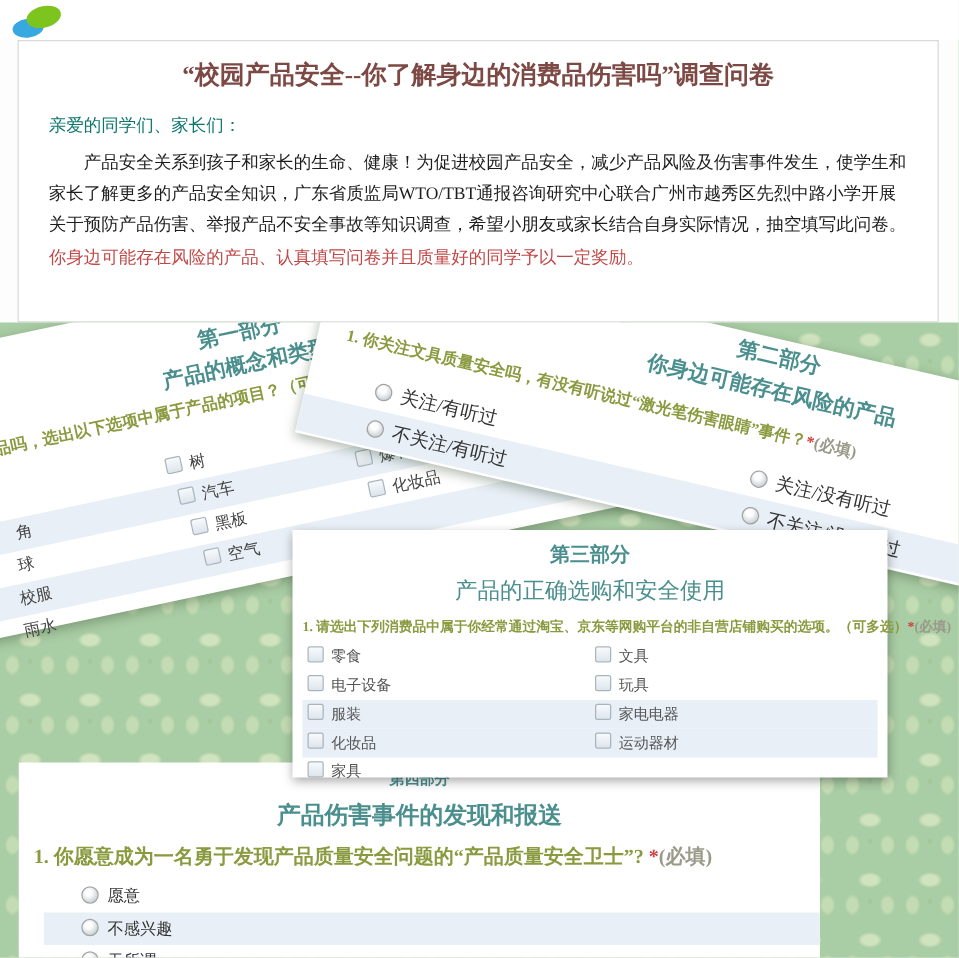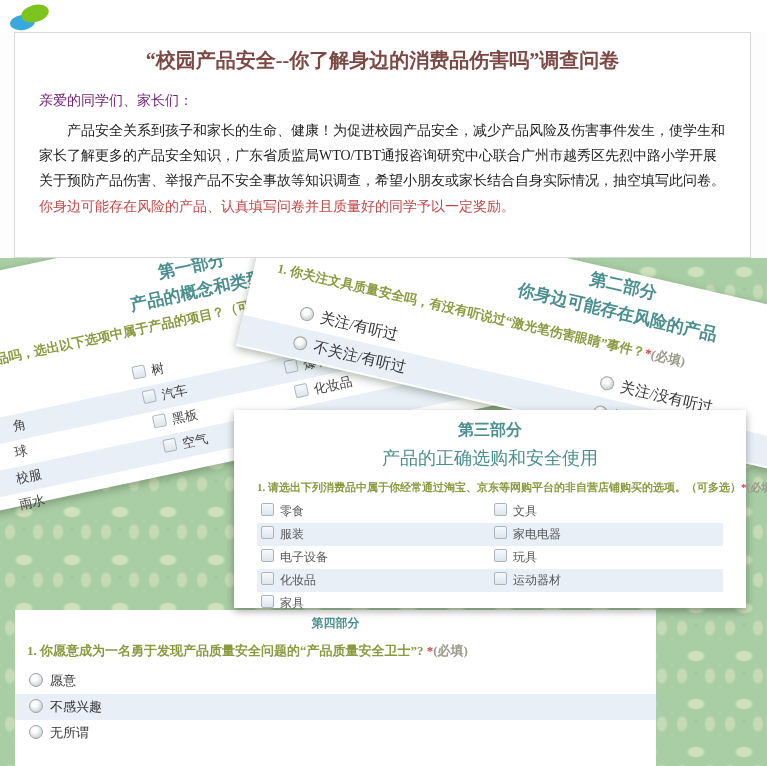--- a/index.html
+++ b/index.html
@@ -10,21 +10,21 @@
   .logo{position:absolute;left:10px;top:5px;width:44px;height:26px;}
   .bubble-blue{position:absolute;left:0;top:10px;width:25px;height:15px;border-radius:50%;
        background:#38a9e0;transform:rotate(-8deg);}
   .bubble-green{position:absolute;left:11px;top:0;width:28px;height:17px;border-radius:50%;
        background:#7dc41e;transform:rotate(-14deg);}
   
   .intro-box{position:absolute;left:14px;top:32px;width:737px;height:226px;background:#fff;
        border:1px solid #d9d9d9;box-sizing:border-box;padding:8px 24px 0;overflow:hidden;}
   .survey-title{color:#7d4945;font-size:20px;font-weight:bold;text-align:center;line-height:1.35;
        max-width:656px;margin:6px auto 2px;}
-  .greeting{font-size:14px;color:#701a75;margin-top:18px;}
+  .greeting{font-size:14px;color:#0f766e;margin-top:18px;}
   .intro-para{font-size:14px;color:#1d1d1d;line-height:1.8;margin-top:8px;text-indent:2em;}
   .red-note{color:#c14848;}
   
   .green-area{position:absolute;left:0;top:258px;width:767px;height:508px;overflow:hidden;
        background-color:#a9cda4;
        background-image:
         radial-gradient(ellipse 16px 10px at 24px 14px, rgba(245,248,215,.50) 40%, rgba(245,248,215,0) 62%),
         radial-gradient(ellipse 10px 14px at 10px 34px, rgba(238,244,205,.38) 40%, rgba(238,244,205,0) 62%),
         radial-gradient(ellipse 10px 14px at 38px 34px, rgba(238,244,205,.38) 40%, rgba(238,244,205,0) 62%),
         radial-gradient(circle 3px at 24px 31px, rgba(160,195,145,.55) 60%, rgba(160,195,145,0) 75%);
@@ -51,33 +51,33 @@
   .c1-item{position:absolute;font-size:13px;color:#444;white-space:nowrap;}
   
   .card2{left:272px;top:-68px;width:745px;height:160px;transform:rotate(13deg);transform-origin:0 0;z-index:2;
        box-shadow:0 3px 9px rgba(50,70,45,.38);}
   .c2-title{position:absolute;left:0;top:3px;width:728px;text-align:center;font-size:17px;font-weight:bold;}
   .c2-subtitle{position:absolute;left:0;top:30px;width:728px;text-align:center;font-size:17px;font-weight:bold;}
   .c2-question{position:absolute;left:23px;top:66px;width:700px;font-size:13px;white-space:nowrap;font-weight:bold;}
   .c2-row{position:absolute;left:0;width:745px;height:30px;}
   .c2-item{position:absolute;font-size:15px;color:#333;white-space:nowrap;}
   
-  .card3{left:234px;top:152px;width:512px;height:198px;z-index:4;box-sizing:border-box;
-       padding:10px 23px 0;box-shadow:0 3px 8px rgba(0,0,0,.35);}
+  .card3{left:234px;top:166px;width:476px;height:198px;z-index:4;box-sizing:border-box;
+       padding:10px 8px 0;box-shadow:0 3px 8px rgba(0,0,0,.35);}
   .c3-part{font-size:16px;font-weight:bold;text-align:center;}
   .c3-subtitle{font-size:18px;font-weight:normal;text-align:center;margin-top:5px;}
   .c3-question{font-size:11px;margin-top:10px;margin-bottom:5px;white-space:nowrap;font-weight:bold;}
   .c3-row{display:flex;height:23px;line-height:23px;}
   .c3-cell{width:50%;font-size:12px;color:#555;padding-left:4px;box-sizing:border-box;white-space:nowrap;}
   
   .card4{left:15px;top:352px;width:641px;height:170px;z-index:3;box-sizing:border-box;padding-top:5px;}
   .c4-part{font-size:12px;font-weight:bold;text-align:center;}
   .c4-subtitle{font-size:19px;font-weight:bold;text-align:center;margin-top:7px;}
-  .c4-question{font-size:13px;margin:10px 16px 8px 12px;white-space:nowrap;font-weight:bold;}
-  .c4-row{height:26px;line-height:26px;padding-left:14px;font-size:13px;color:#333;}
+  .c4-question{font-size:16px;margin:10px 16px 8px 12px;white-space:nowrap;font-weight:bold;}
+  .c4-row{height:26px;line-height:26px;padding-left:30px;font-size:13px;color:#333;margin-left:20px;}
 </style>
 </head>
 <body>
 
 <div class="topbar">
   <div class="logo">
     <span class="bubble-blue"></span>
     <span class="bubble-green"></span>
   </div>
 </div>
@@ -127,38 +127,39 @@
   </div>
 
   <div class="card card3">
     <div class="c3-part teal">第三部分</div>
     <div class="c3-subtitle teal">产品的正确选购和安全使用</div>
     <div class="c3-question q-text"><span>1. 请选出下列消费品中属于你经常通过淘宝、京东等网购平台的非自营店铺购买的选项。（可多选）</span><span class="star">*</span><span class="req">(必填)</span></div>
     <div class="c3-row">
       <div class="c3-cell"><span class="cb"></span><span>零食</span></div>
       <div class="c3-cell"><span class="cb"></span><span>文具</span></div>
     </div>
+    <div class="c3-row">
+      <div class="c3-cell"><span class="cb"></span><span>电子设备</span></div>
+      <div class="c3-cell"><span class="cb"></span><span>玩具</span></div>
+    </div>
     <div class="c3-row stripe">
       <div class="c3-cell"><span class="cb"></span><span>服装</span></div>
       <div class="c3-cell"><span class="cb"></span><span>家电电器</span></div>
-    </div>
-    <div class="c3-row">
-      <div class="c3-cell"><span class="cb"></span><span>电子设备</span></div>
-      <div class="c3-cell"><span class="cb"></span><span>玩具</span></div>
     </div>
     <div class="c3-row stripe">
       <div class="c3-cell"><span class="cb"></span><span>化妆品</span></div>
       <div class="c3-cell"><span class="cb"></span><span>运动器材</span></div>
     </div>
     <div class="c3-row">
       <div class="c3-cell"><span class="cb"></span><span>家具</span></div>
     </div>
   </div>
 
   <div class="card card4">
     <div class="c4-part teal">第四部分</div>
+    <div class="c4-subtitle teal">产品伤害事件的发现和报送</div>
     <div class="c4-question q-text"><span>1. 你愿意成为一名勇于发现产品质量安全问题的“产品质量安全卫士”? </span><span class="star">*</span><span class="req">(必填)</span></div>
     <div class="c4-row"><span class="rb"></span><span>愿意</span></div>
     <div class="c4-row stripe"><span class="rb"></span><span>不感兴趣</span></div>
     <div class="c4-row"><span class="rb"></span><span>无所谓</span></div>
   </div>
 
 </div>
 
 </body></html>

